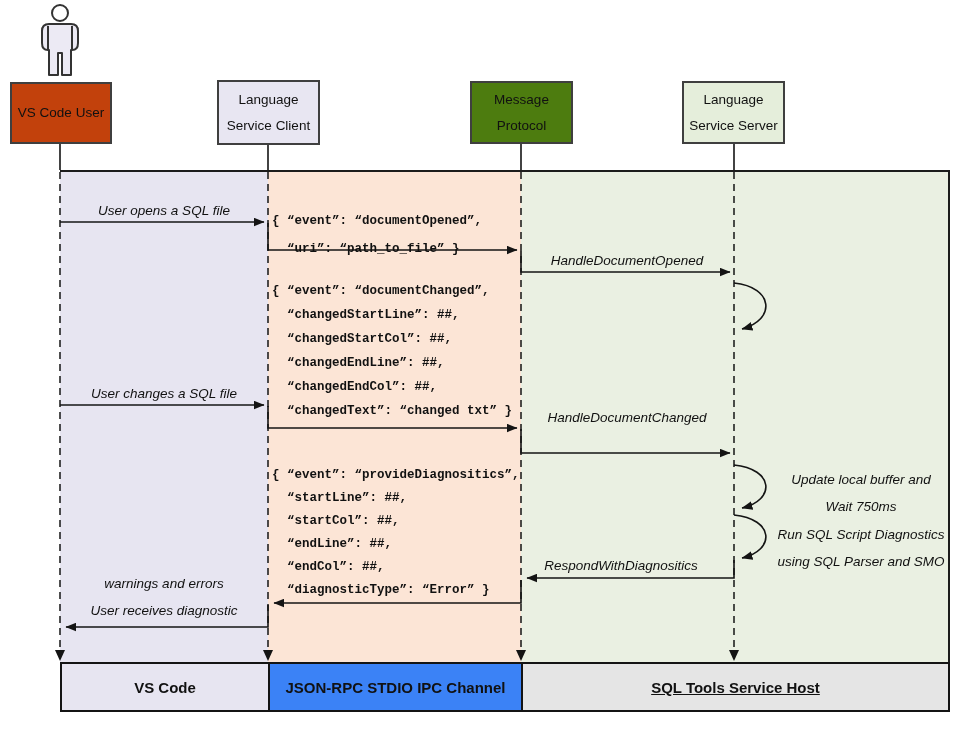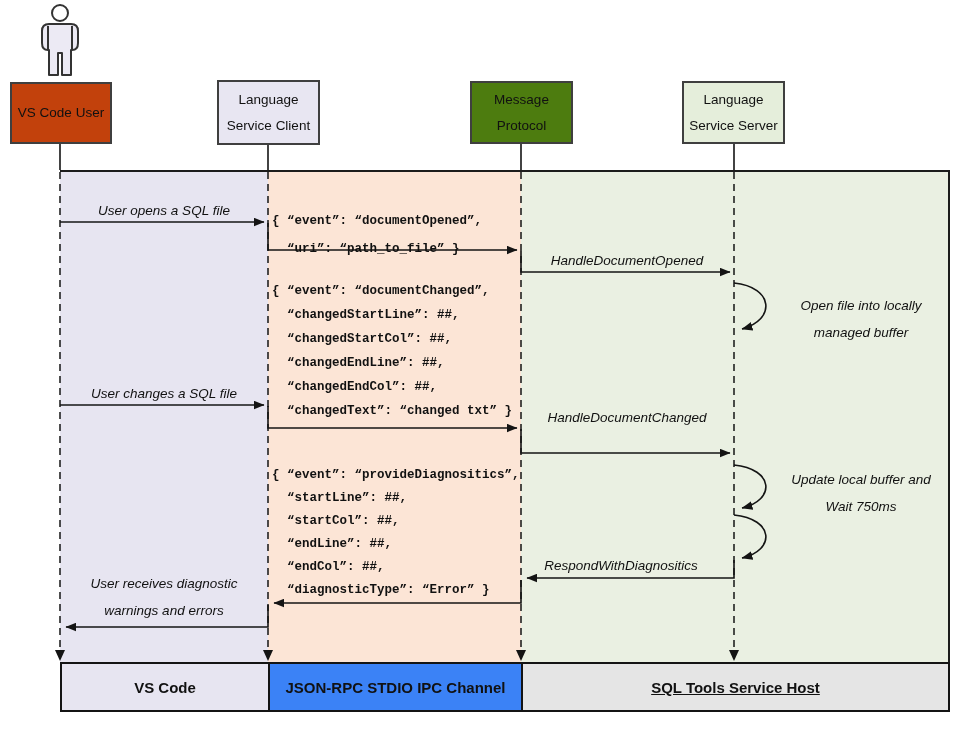--- a/index.html
+++ b/index.html
@@ -106,31 +106,31 @@
       </g>
     </g>
   </svg>
 
   <div class="msg-label layer-text" style="left:64px;top:201px;width:200px;">User opens a SQL file</div>
   <div class="msg-label layer-text" style="left:527px;top:251px;width:200px;">HandleDocumentOpened</div>
   <div class="msg-label layer-text" style="left:64px;top:384px;width:200px;">User changes a SQL file</div>
   <div class="msg-label layer-text" style="left:527px;top:408px;width:200px;">HandleDocumentChanged</div>
   <div class="msg-label layer-text" style="left:521px;top:556px;width:200px;">RespondWithDiagnositics</div>
   <div class="msg-label multi layer-text" style="left:64px;top:570px;width:200px;">
+      <div>warnings and errors</div>
       <div>User receives diagnostic</div>
-      <div>warnings and errors</div>
     </div>
 
-  <div class="note layer-text" style="left:775px;top:292px;width:172px;">
-      <div>Open file into locally</div>
-      <div>managed buffer</div>
-    </div>
   <div class="note layer-text" style="left:775px;top:466px;width:172px;">
       <div>Update local buffer and</div>
       <div>Wait 750ms</div>
+    </div>
+  <div class="note layer-text" style="left:775px;top:521px;width:172px;">
+      <div>Run SQL Script Diagnostics</div>
+      <div>using SQL Parser and SMO</div>
     </div>
 
   <div class="json-block lh28 layer-text" style="left:272px;top:196px;margin-top:11px;"><div>{ “event”: “documentOpened”,</div><div>  “uri”: “path_to_file” }</div></div>
   <div class="json-block lh24 layer-text" style="left:272px;top:279px;"><div>{ “event”: “documentChanged”,</div><div>  “changedStartLine”: ##,</div><div>  “changedStartCol”: ##,</div><div>  “changedEndLine”: ##,</div><div>  “changedEndCol”: ##,</div><div>  “changedText”: “changed txt” }</div></div>
   <div class="json-block lh23 layer-text" style="left:272px;top:464px;"><div>{ “event”: “provideDiagnositics”,</div><div>  “startLine”: ##,</div><div>  “startCol”: ##,</div><div>  “endLine”: ##,</div><div>  “endCol”: ##,</div><div>  “diagnosticType”: “Error” }</div></div>
 
   <div class="footer-box" style="left:60px;width:210px;background:#e7e5f1;">
     <span>VS Code</span>
   </div>
   <div class="footer-box" style="left:268px;width:255px;background:#3b82f6;">

